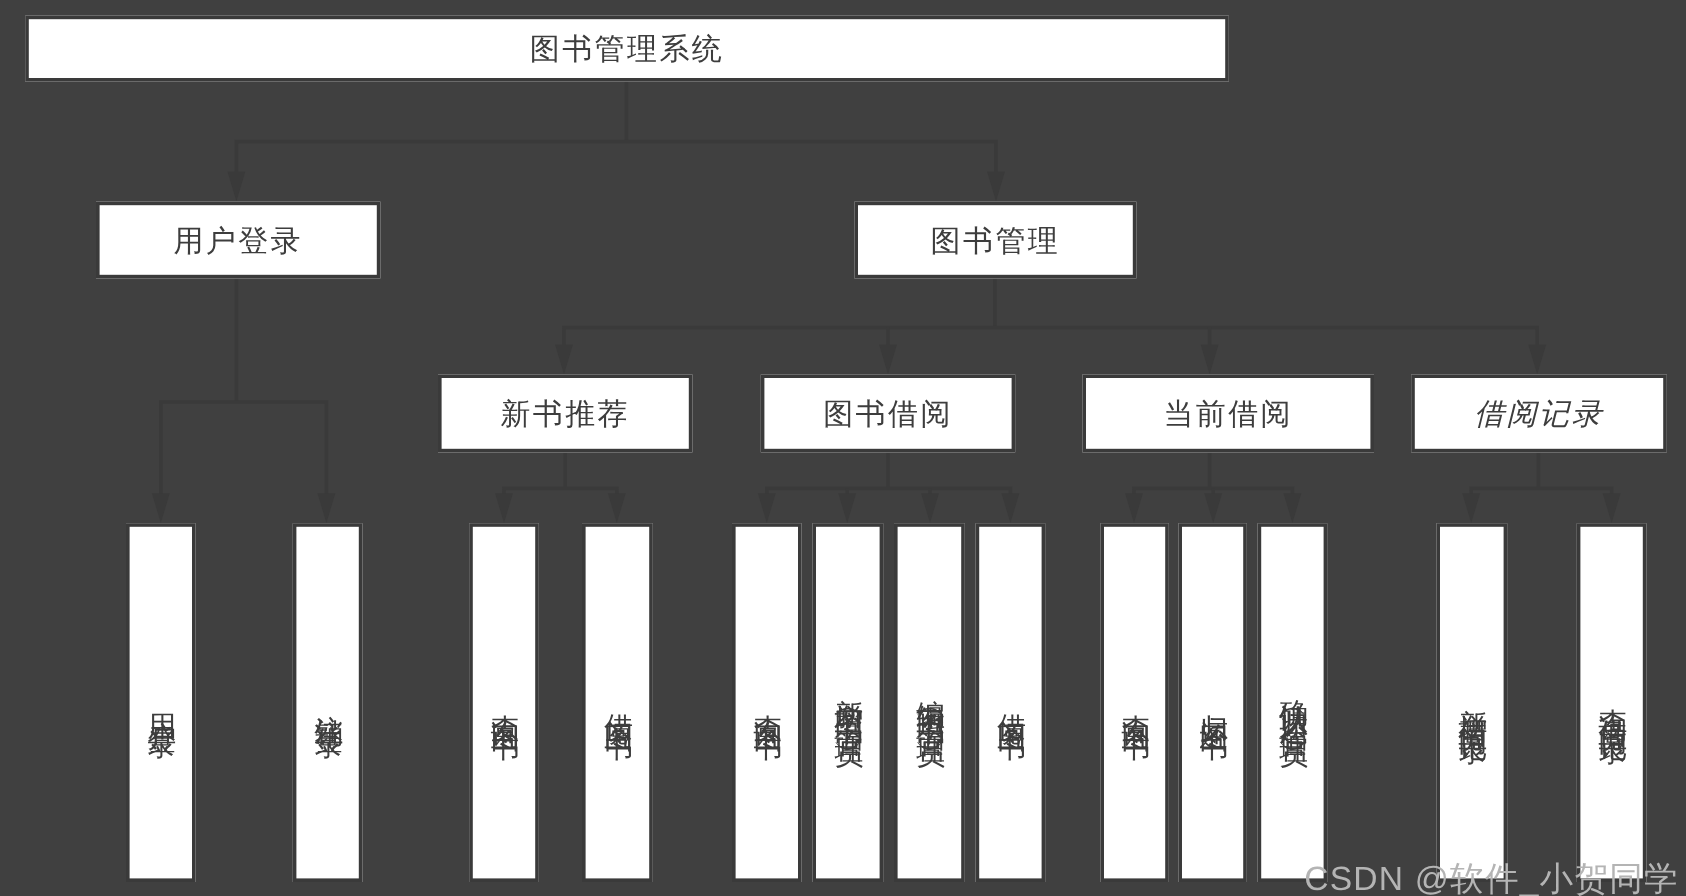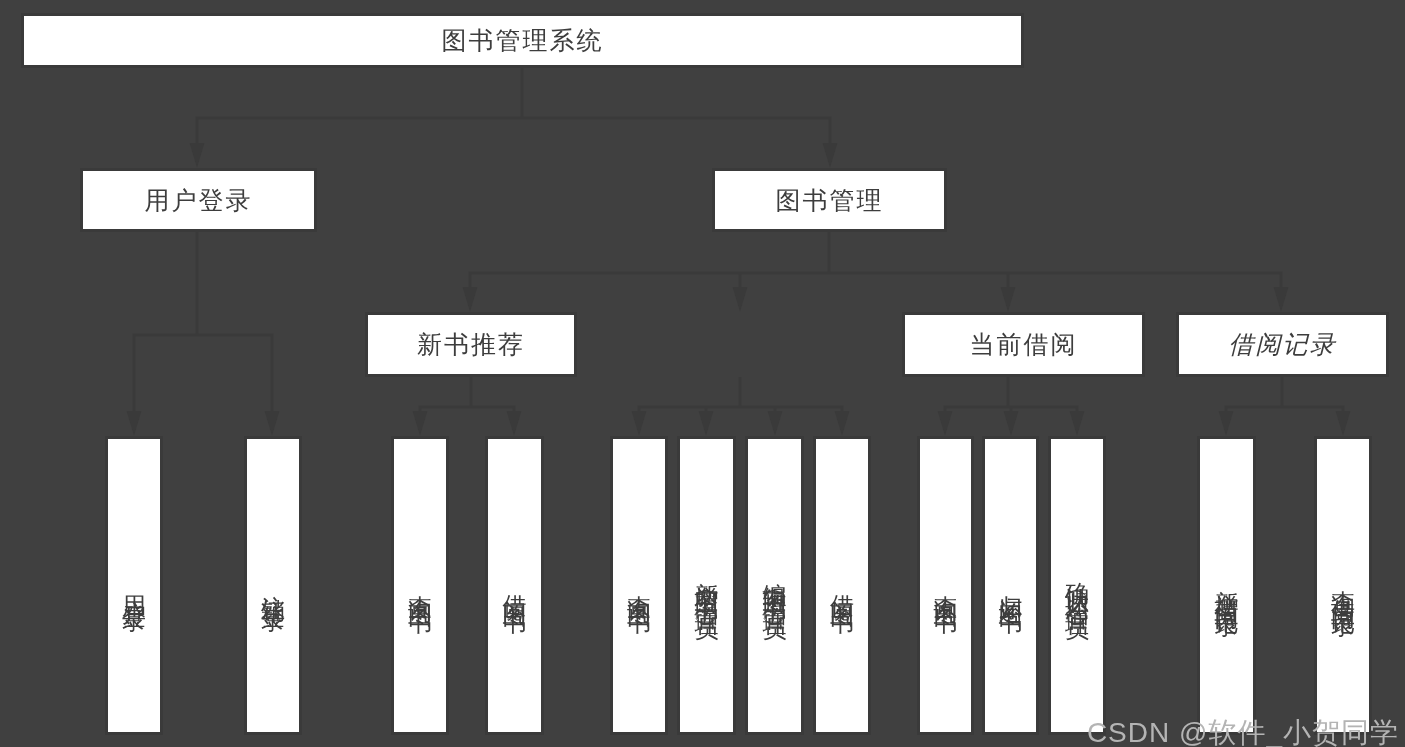--- a/index.html
+++ b/index.html
@@ -149,20 +149,23 @@
   <div class="node n-login">
     <span class="lbl">用户登录</span>
   </div>
   <div class="node n-mgmt">
     <span class="lbl">图书管理</span>
   </div>
 
   <div class="node lvl3 n-rec">
     <span class="lbl">新书推荐</span>
   </div>
+  <div class="node lvl3 n-borrow">
+    <span class="lbl">图书借阅</span>
+  </div>
   <div class="node lvl3 n-cur">
     <span class="lbl">当前借阅</span>
   </div>
   <div class="node lvl3 n-hist">
     <span class="lbl">借阅记录</span>
   </div>
 
   <div class="node leaf n-a1">
     <span class="lbl">用户登录</span>
   </div>

